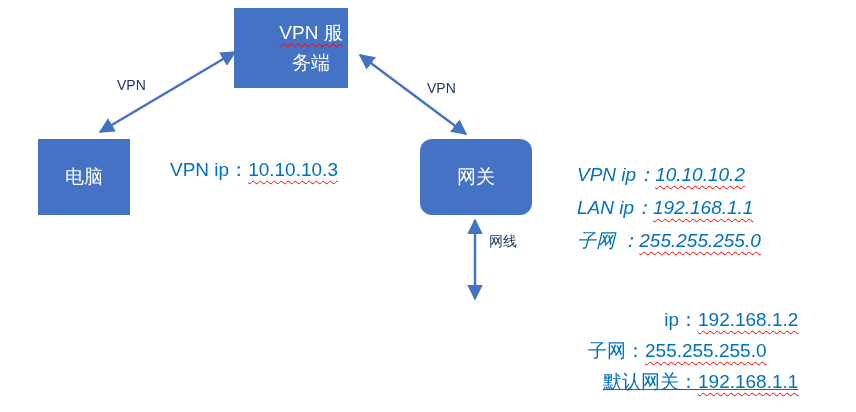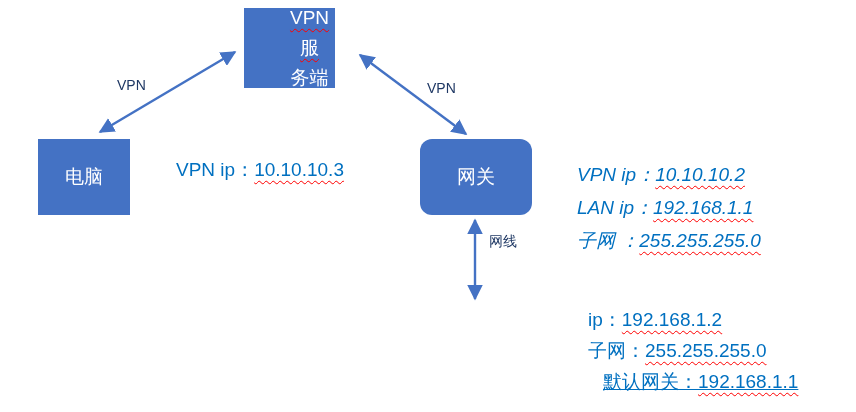--- a/index.html
+++ b/index.html
@@ -12,35 +12,35 @@
     --bg:#FFFFFF;
   }
   *{margin:0;padding:0;box-sizing:border-box;}
   body{background:var(--bg);font-family:"Liberation Sans","DejaVu Sans",sans-serif;}
   .canvas{position:relative;width:856px;height:412px;background:var(--bg);overflow:hidden;}
   .arrows{position:absolute;left:0;top:0;width:856px;height:412px;}
   .arrow{stroke:var(--arrow);stroke-width:2.4;}
   .node{position:absolute;background:var(--node-fill);color:var(--node-text);
         display:flex;flex-direction:column;align-items:center;justify-content:center;
         font-size:19px;line-height:30px;text-align:center;}
-  #node-vpn-server{left:244px;top:8px;width:91px;height:80px;padding-left:40px;}
+  #node-vpn-server{left:234px;top:8px;width:114px;height:80px;padding-left:40px;}
   #node-computer{left:38px;top:139px;width:92px;height:76px;font-family:Liberation Serif, serif;}
   #node-gateway{left:420px;top:139px;width:112px;height:76px;border-radius:12px;}
   #node-camera{left:418px;top:304px;width:114px;height:78px;}
   .edge-label{position:absolute;color:var(--edge-label);font-size:14px;line-height:22px;}
   #label-vpn-left{left:117px;top:74px;}
   #label-vpn-right{left:427px;top:77px;}
   #label-cable{left:489px;top:230px;}
   .annot{position:absolute;color:var(--annot);font-size:19px;line-height:22px;white-space:nowrap;}
-  #annot-computer{left:176px;top:159px;}
+  #annot-computer{left:170px;top:159px;}
   #annot-gateway{left:577px;top:164px;font-style:italic;}
   #annot-gateway .line{margin-bottom:11px;}
   #annot-camera{left:588px;top:309px;}
   #annot-camera .line{margin-bottom:9px;}
-  .ind1{}
+  .ind1{text-align:right;}
   .ind3{margin-left:15px;text-decoration:underline;}
   .squiggle{text-decoration-line:underline;text-decoration-style:wavy;
             text-decoration-color:var(--squiggle);text-decoration-thickness:1px;
             text-underline-offset:4px;text-decoration-skip-ink:none;}
 </style>
 </head>
 <body>
 
 <div class="canvas">
 

